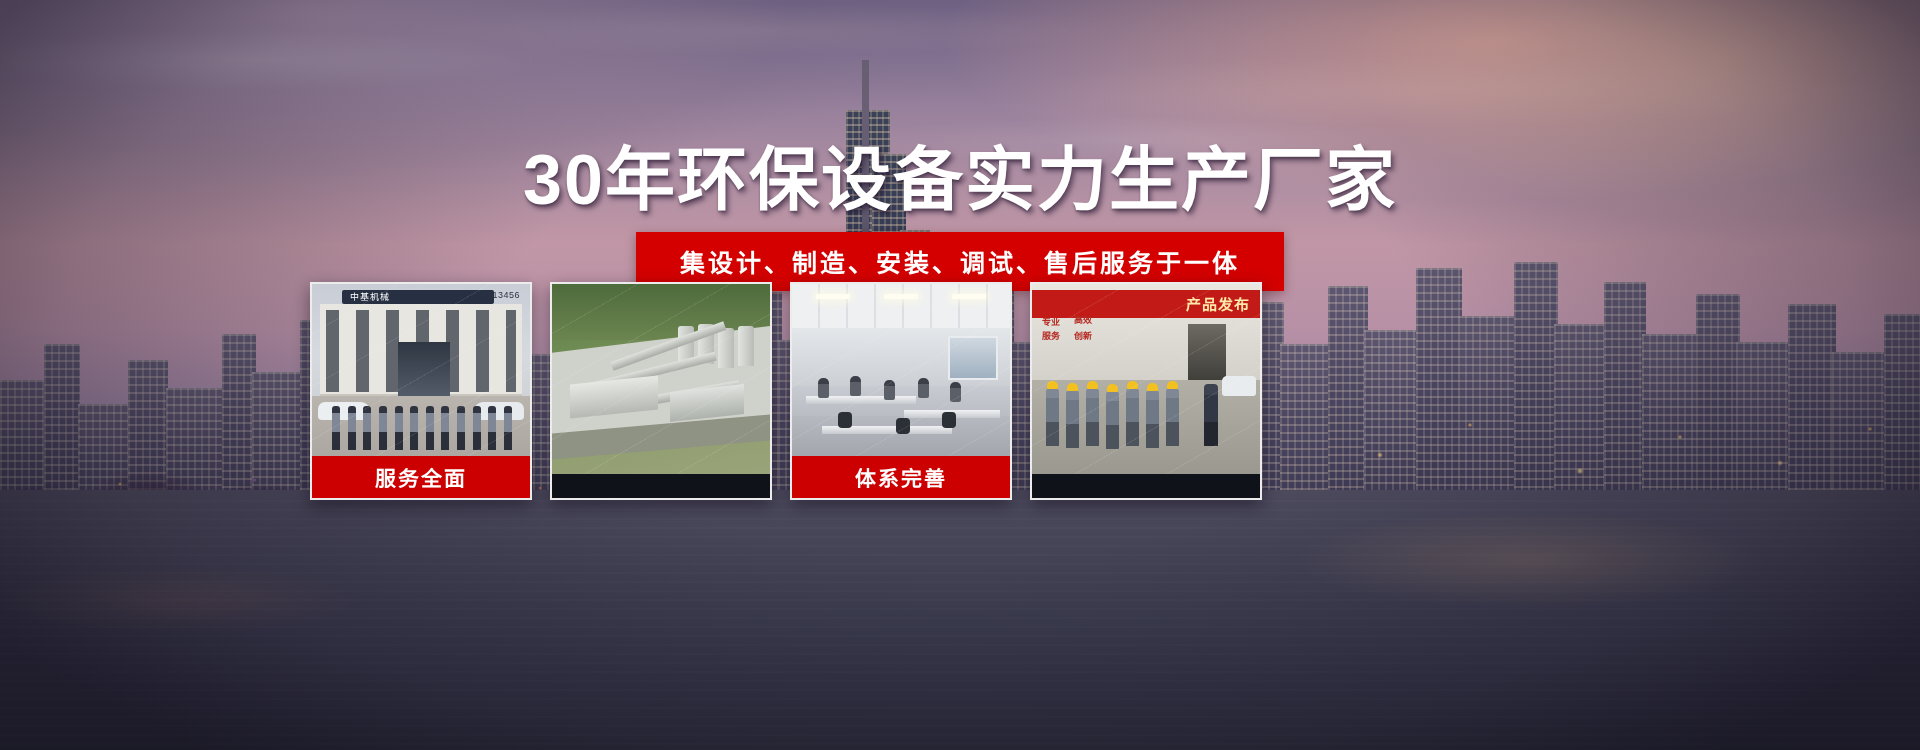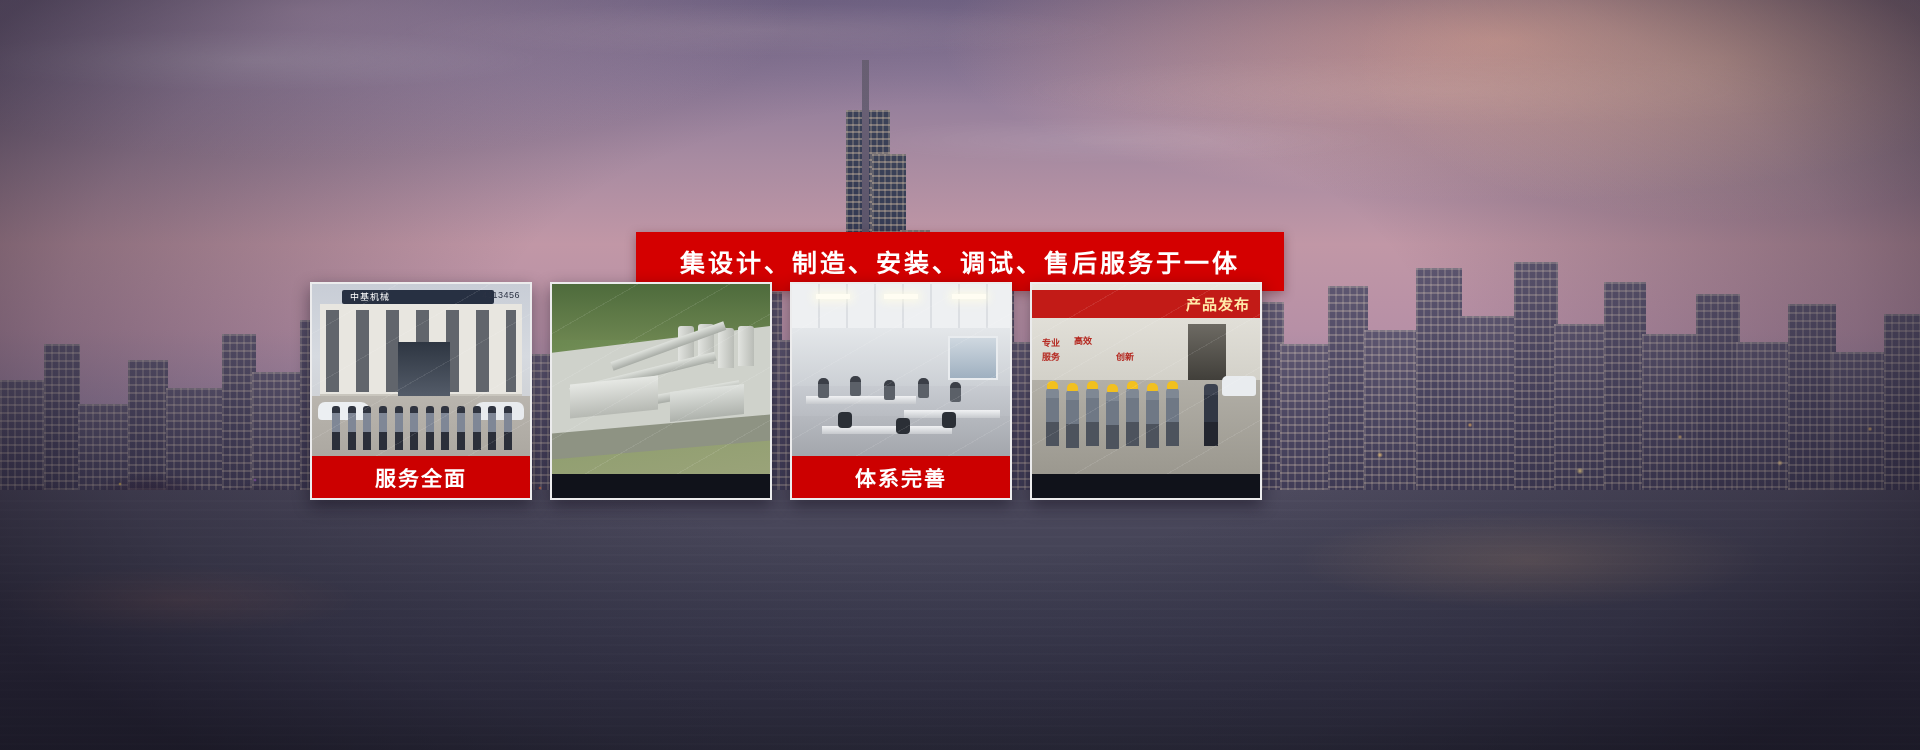--- a/index.html
+++ b/index.html
@@ -207,21 +207,21 @@
   .p3 .desk{position:absolute;height:8px;background:linear-gradient(180deg,#f1f2f4,#c6c9cd);}
   .p3 .chair{position:absolute;width:14px;height:16px;background:#2b2f36;border-radius:4px;}
   .p3 .pers{position:absolute;width:11px;height:20px;background:linear-gradient(180deg,#3b3f47 0 6px,#5b6068 6px 100%);border-radius:5px 5px 2px 2px;}
   .p3 .floor{position:absolute;left:0;right:0;bottom:0;height:58px;background:linear-gradient(180deg,#b6b9bf,#9a9ea4);}
 
   
   .p4{position:absolute;inset:0;background:linear-gradient(180deg,#d8d6cf 0%,#cfcdc6 48%,#b9b6ae 72%,#a7a49c 100%);padding-left:32px;}
   .p4 .wall{position:absolute;left:0;right:0;top:0;height:96px;background:linear-gradient(180deg,#e9e7e0,#d3d1c9);}
   .p4 .redban{position:absolute;left:0;right:0;top:6px;height:28px;background:#c21b17;}
   .p4 .redban span{position:absolute;right:10px;top:3px;color:#ffe9a8;font-size:15px;font-weight:bold;letter-spacing:1px;}
-  .p4 .slogan{position:absolute;left:8px;top:50px;width:100px;height:42px;background:rgba(210,40,30,.0);}
+  .p4 .slogan{position:absolute;left:8px;top:29px;width:100px;height:42px;background:rgba(210,40,30,.0);}
   .p4 .slogan i{position:absolute;font-style:normal;color:#b52a22;font-size:9px;font-weight:bold;}
   .p4 .door{position:absolute;right:34px;top:40px;width:38px;height:56px;background:linear-gradient(180deg,#6d6a63,#413f3a);}
   .p4 .ground{position:absolute;left:0;right:0;top:96px;bottom:0;background:linear-gradient(180deg,#b2afa7,#9b988f);}
   .p4 .worker{position:absolute;width:13px;height:58px;background:linear-gradient(180deg,#7f8894 0 10px,#6f7885 10px 34px,#4d535d 34px 100%);border-radius:4px 4px 0 0;}
   .p4 .worker::before{content:"";position:absolute;left:1px;top:-7px;width:11px;height:8px;background:#f2c01f;border-radius:5px 5px 1px 1px;}
   .p4 .lead{position:absolute;width:14px;height:62px;background:linear-gradient(180deg,#3c4250 0 11px,#313744 11px 38px,#23262f 38px 100%);border-radius:4px 4px 0 0;}
   .p4 .van{position:absolute;right:4px;top:92px;width:34px;height:20px;background:#e9ecef;border-radius:5px 4px 3px 3px;}
 
   .wm{position:absolute;inset:0;pointer-events:none;opacity:.18;
     background-image:repeating-linear-gradient(-30deg,rgba(255,255,255,.5) 0 1px,rgba(255,255,255,0) 1px 46px);}
@@ -289,20 +289,23 @@
 
     <div class="trees"></div>
     <div class="tree-lights"></div>
     <div class="rightglow"></div>
 
     <div class="water"></div>
     <div class="water-shimmer"></div>
     <div class="vignette"></div>
   </div>
 
+  <div class="headline-wrap">
+    <h1 class="headline">30年环保设备实力生产厂家</h1>
+  </div>
 
   <div class="subtitle-wrap">
     <div class="subtitle">集设计、制造、安装、调试、售后服务于一体</div>
   </div>
 
   <div class="cards">
 
     <div class="card">
       <div class="photo">
         <div class="p1">
@@ -386,21 +389,21 @@
       <div class="photo">
         <div class="p4">
           <div class="wall"></div>
           <div class="redban">
             <span>产品发布</span>
           </div>
           <div class="slogan">
             <i style="left:2px;top:2px;">专业</i>
             <i style="left:2px;top:16px;text-align:right;">服务</i>
             <i style="left:34px;top:0px;">高效</i>
-            <i style="left:34px;top:16px;margin-left:42px;">创新</i>
+            <i style="left:34px;top:16px;">创新</i>
           </div>
           <div class="door"></div>
           <div class="ground"></div>
           <div class="worker" style="left:14px;top:104px;"></div>
           <div class="worker" style="left:34px;top:106px;"></div>
           <div class="worker" style="left:54px;top:104px;"></div>
           <div class="worker" style="left:74px;top:107px;"></div>
           <div class="worker" style="left:94px;top:104px;"></div>
           <div class="worker" style="left:114px;top:106px;"></div>
           <div class="worker" style="left:134px;top:104px;"></div>

